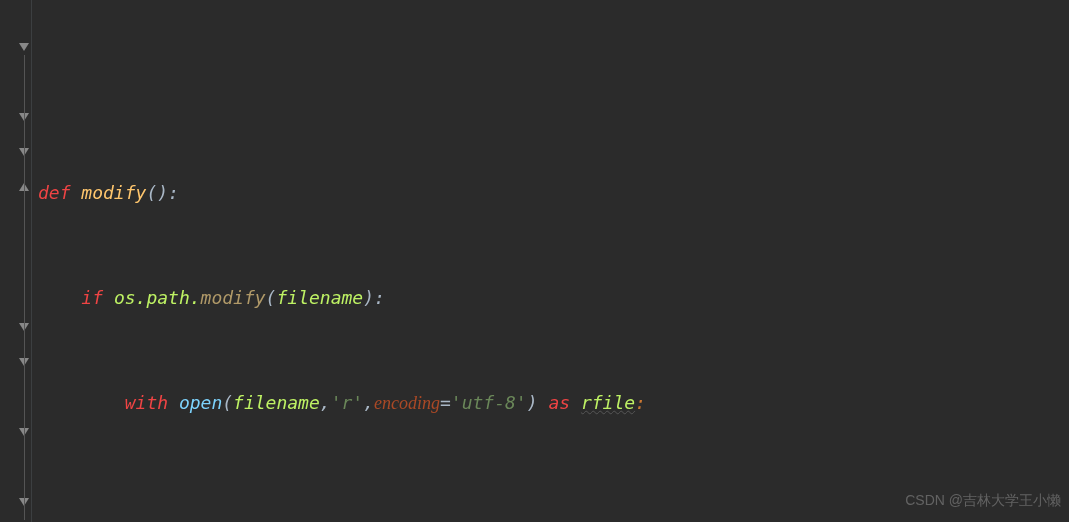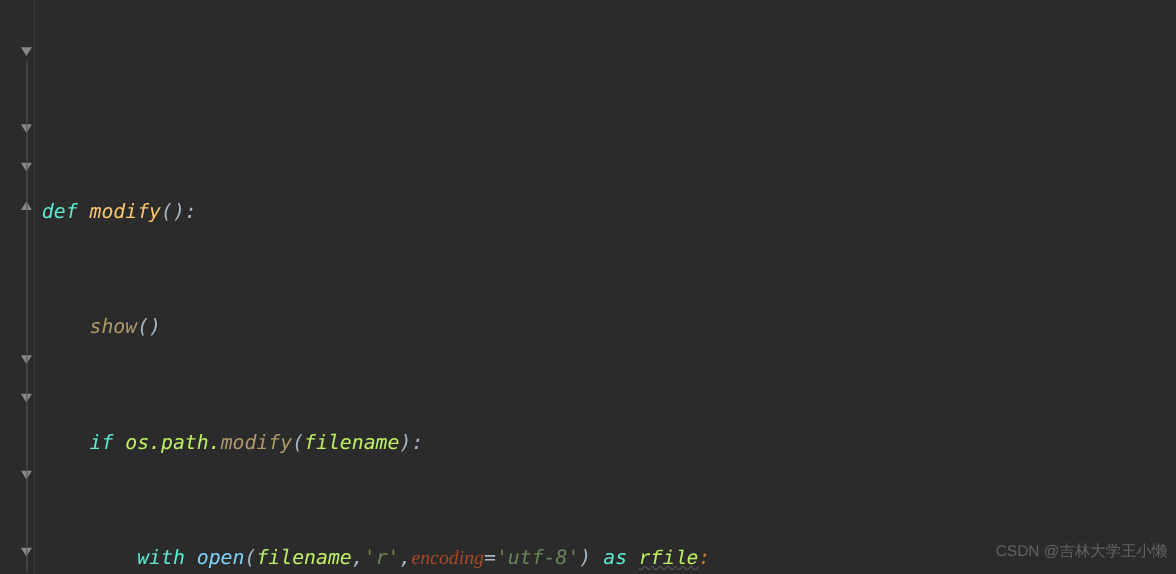--- a/index.html
+++ b/index.html
@@ -39,30 +39,30 @@
       width: 1px;
       background: #555;
     }
     .code {
       padding-left: 6px;
       white-space: pre;
       font-style: italic;
       padding-top: 0;
     }
     .line { height: 35px; position: relative; }
-    .kw { color: #5eead4; }
+    .kw { color: #ef4444; }
     .fn { color: #ffc66d; }
     .call { color: #b09968; }
     .builtin { color: #7dd3fc; }
     .paren { color: #a9b7c6; }
     .var { color: #bef264; margin-top: 42px; }
     .op { color: #a9b7c6; }
     .str { color: #6a8759; }
     .param { color: #aa4926; font-family: Liberation Serif, serif; }
-    .underline { text-decoration: underline wavy #555; text-decoration-thickness: 1px; font-family: Liberation Mono, monospace; }
+    .underline { text-decoration: underline wavy #555; text-decoration-thickness: 1px; }
     .colon { color: #cc7832; }
     .watermark {
       position: absolute;
       right: 8px;
       bottom: 4px;
       color: rgba(200,200,200,0.35);
       font-size: 14px;
       font-style: normal;
       font-family: sans-serif;
     }
@@ -110,21 +110,20 @@
     <div class="fold" style="top:497px">
         <svg width="12" height="12">
           <path d="M1 1 L11 1 L6 9 Z" fill="#888"></path>
         </svg>
       </div>
     <div class="guide-v" style="top:55px; height:465px;"></div>
   </div>
   <div class="code">
     <div class="line"> </div>
     <div class="line"><span class="kw">def </span><span class="fn">modify</span><span class="paren">():</span></div>
-    <div class="line">    <span class="call">show</span><span class="paren">()</span></div>
     <div class="line">    <span class="kw">if </span><span class="var">os.path.</span><span class="call">modify</span><span class="paren">(</span><span class="var">filename</span><span class="paren">):</span></div>
     <div class="line">        <span class="kw">with </span><span class="builtin">open</span><span class="paren">(</span><span class="var">filename</span><span class="op">,</span><span class="str">'r'</span><span class="op">,</span><span class="param">encoding</span><span class="op">=</span><span class="str">'utf-8'</span><span class="paren">) </span><span class="kw">as </span><span class="var underline">rfile</span><span class="colon">:</span></div>
     
     
     
     
     
     
     
     

